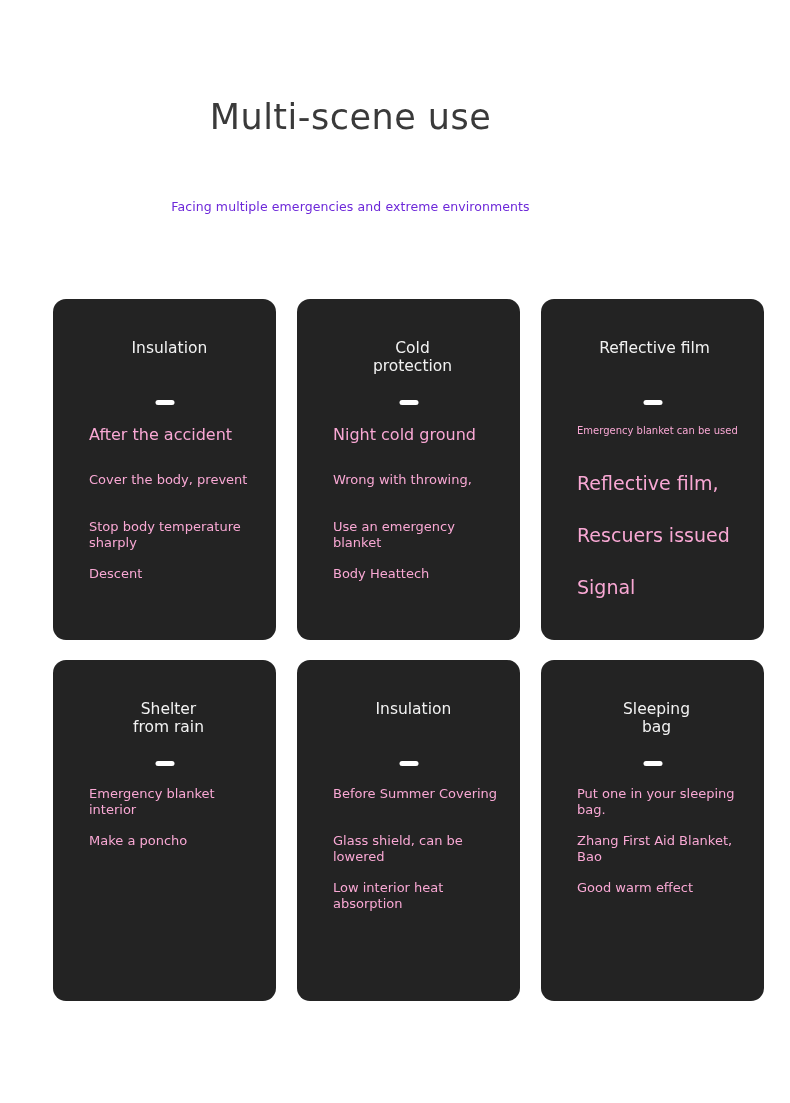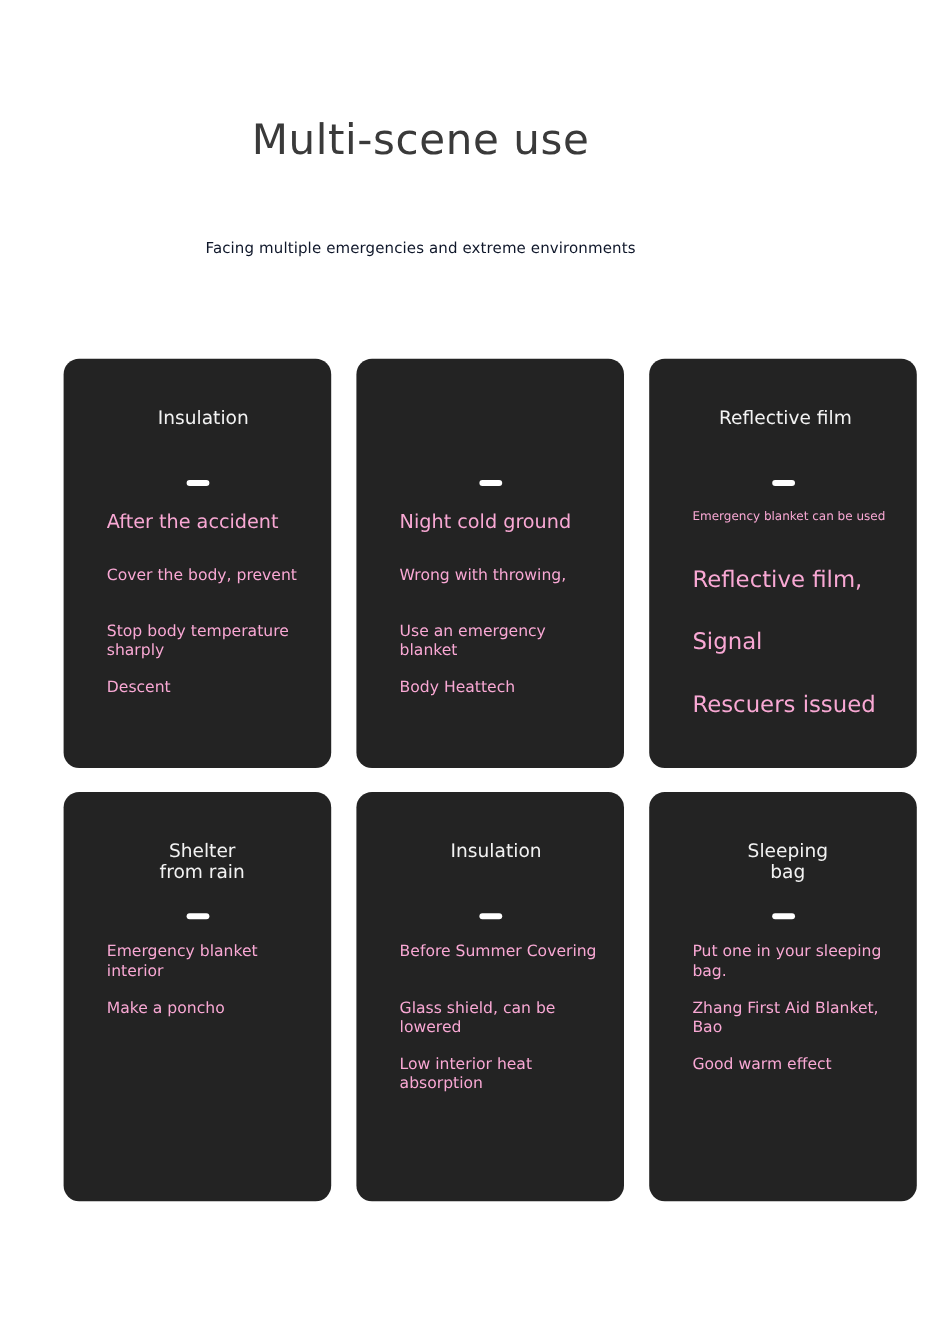--- a/index.html
+++ b/index.html
@@ -19,21 +19,21 @@
     font-size:35px;
     font-weight:400;
     color:#3a3a3a;
     letter-spacing:0.5px;
     line-height:1.1;
   }
   .page-subtitle {
     margin-top:62px;
     font-size:12.5px;
     font-weight:400;
-    color:#0f172a;
+    color:#6d28d9;
     letter-spacing:0.1px;
   }
 
   
   .grid {
     position:absolute;
     left:40px; top:299px;
     width:710px;
     display:grid;
     grid-template-columns:repeat(3, 223px);
@@ -138,20 +138,21 @@
             </div>
           </div>
           <div class="slot">
             <div class="slot-inner">
               <span class="bline s-md a-left">Descent</span>
             </div>
           </div>
         </div>
       </div>
       <div class="card">
+        <div class="card-title "><span class="tw">Cold protection</span></div>
         <div class="divider"></div>
         <div class="card-body">
           <div class="slot">
             <div class="slot-inner">
               <span class="bline s-lg a-left">Night cold ground</span>
             </div>
           </div>
           <div class="slot">
             <div class="slot-inner">
               <span class="bline s-md a-left">Wrong with throwing,</span>
@@ -178,26 +179,26 @@
               <span class="bline s-xs a-center">Emergency blanket can be used</span>
             </div>
           </div>
           <div class="slot tall">
             <div class="slot-inner">
               <span class="bline s-xl a-left">Reflective film,</span>
             </div>
           </div>
           <div class="slot tall">
             <div class="slot-inner">
+              <span class="bline s-xl a-left">Rescuers issued</span>
+            </div>
+          </div>
+          <div class="slot tall">
+            <div class="slot-inner">
               <span class="bline s-xl a-left">Signal</span>
-            </div>
-          </div>
-          <div class="slot tall">
-            <div class="slot-inner">
-              <span class="bline s-xl a-left">Rescuers issued</span>
             </div>
           </div>
         </div>
       </div>
       <div class="card row2">
         <div class="card-title "><span class="tw">Shelter from rain</span></div>
         <div class="divider"></div>
         <div class="card-body">
           <div class="slot">
             <div class="slot-inner">

